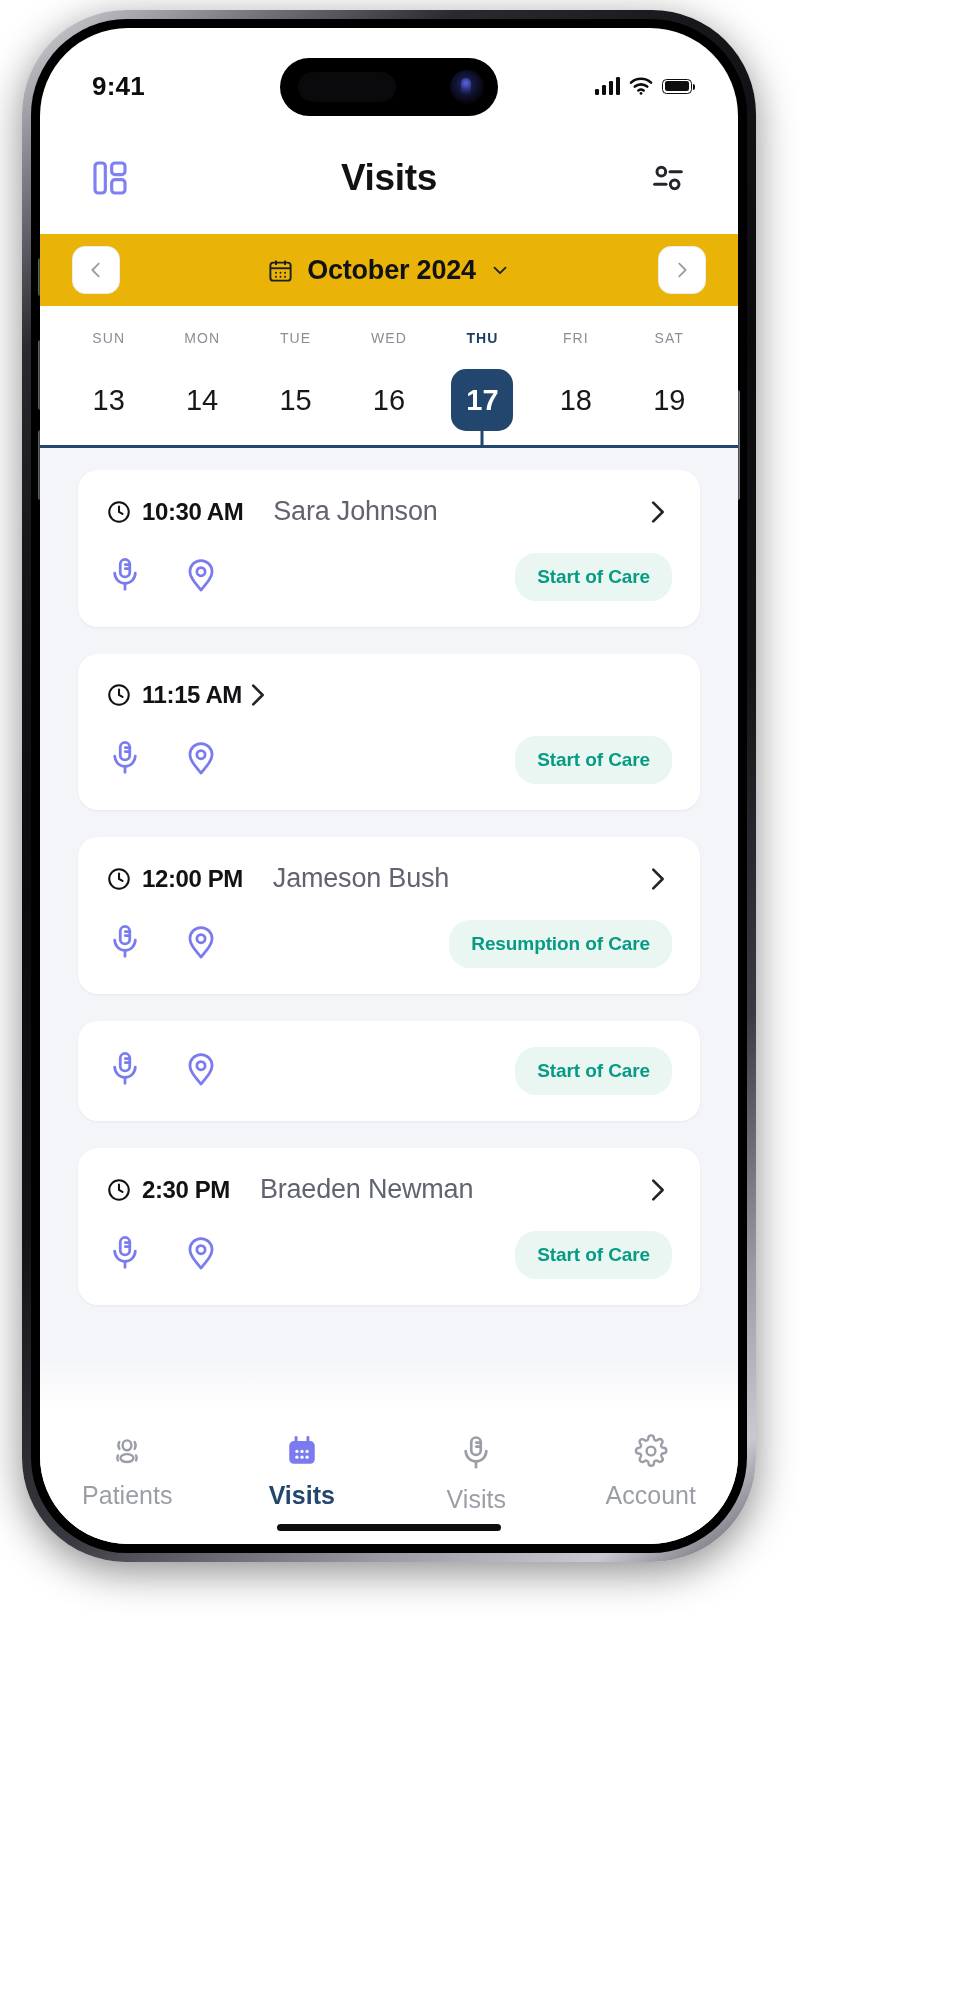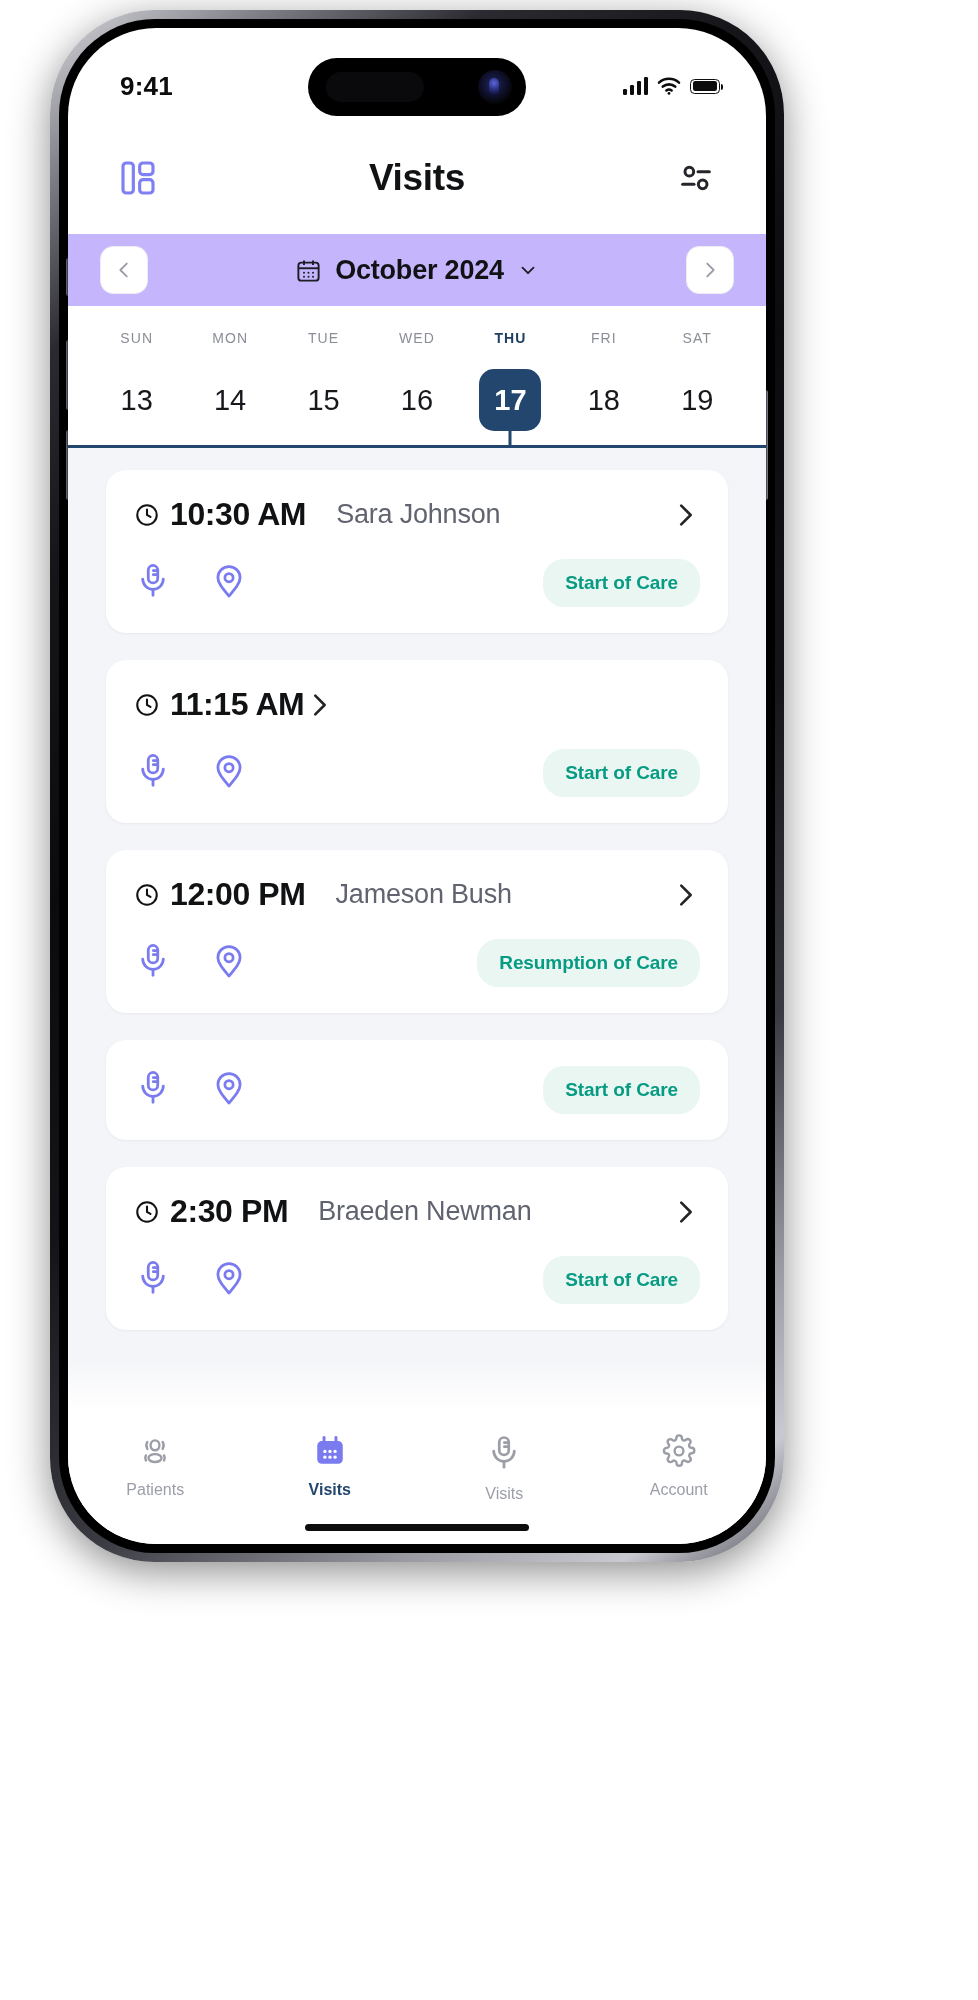--- a/index.html
+++ b/index.html
@@ -12,21 +12,20 @@
 
   
   #phone-frame {
     position: absolute;
     left: 22px; top: 10px;
     width: 734px; height: 1552px;
     border-radius: 104px;
     background: linear-gradient(142deg,#d9d9de 0%,#7d7d86 8%,#2a2a30 16%,#16161a 26%,#0b0b0e 42%,#141418 58%,#3a3a42 74%,#9a9aa3 86%,#c9c9d1 94%,#5a5a63 100%);
     padding: 9px;
     box-shadow: 0 10px 40px rgba(0,0,0,.45);
-    margin-left: 28px;
   }
   #phone-body {
     width: 100%; height: 100%;
     border-radius: 96px;
     background: #000;
     padding: 9px;
   }
   #screen {
     position: relative;
     width: 100%; height: 100%;
@@ -110,21 +109,21 @@
     letter-spacing: -.3px;
   }
   .hdr-icon-btn { width: 52px; height: 52px; display:flex; align-items:center; justify-content:center; }
 
   
   #month-bar {
     position: absolute; top: 206px; left: 0; right: 0;
     height: 72px;
     display: flex; align-items: center; justify-content: space-between;
     padding: 0 32px;
-    background: #c4b5fd;
+    background: #eab308;
   }
   .nav-arrow {
     width: 48px; height: 48px;
     border: 1px solid #ececef; border-radius: 13px;
     background: #fff;
     display: flex; align-items: center; justify-content: center;
   }
   #month-label-wrap { display: flex; align-items: center; gap: 13px; }
   #month-label {
     font-size: 27px; font-weight: 600; color: #111214;
@@ -182,21 +181,21 @@
     padding: 26px 28px 26px 28px;
     margin-bottom: 27px;
     box-shadow: 0 1px 3px rgba(20,22,40,.055);
   }
   .card-top {
     display: flex; align-items: center;
     margin-bottom: 26px;
   }
   .visit-time {
     display: flex; align-items: center; gap: 10px;
-    font-size: 32px; font-weight: 700; color: #111214;
+    font-size: 24px; font-weight: 700; color: #111214;
     letter-spacing: -.4px;
     white-space: nowrap;
   }
   .visit-name {
     font-size: 27px; font-weight: 400; color: #616470;
     margin-left: 30px;
     flex: 1;
     letter-spacing: -.2px;
   }
   .chevron-right { flex: 0 0 auto; display:flex; align-items:center; }
@@ -227,21 +226,21 @@
     background: #ffffff;
     display: grid; grid-template-columns: repeat(4, 1fr);
     align-items: start;
     padding-top: 18px;
     z-index: 10;
   }
   .tab-item {
     display: flex; flex-direction: column; align-items: center; gap: 9px;
   }
   .tab-label {
-    font-size: 16px; color: #9b9ea7; font-weight: 400;
+    font-size: 25px; color: #9b9ea7; font-weight: 400;
   }
   .tab-item.active .tab-label { color: #23466e; font-weight: 700; }
   #home-indicator {
     position: absolute; bottom: 13px; left: 50%;
     transform: translateX(-50%);
     width: 224px; height: 7px; border-radius: 4px;
     background: #0d0d0d; z-index: 12;
   }
 </style>
 </head>

